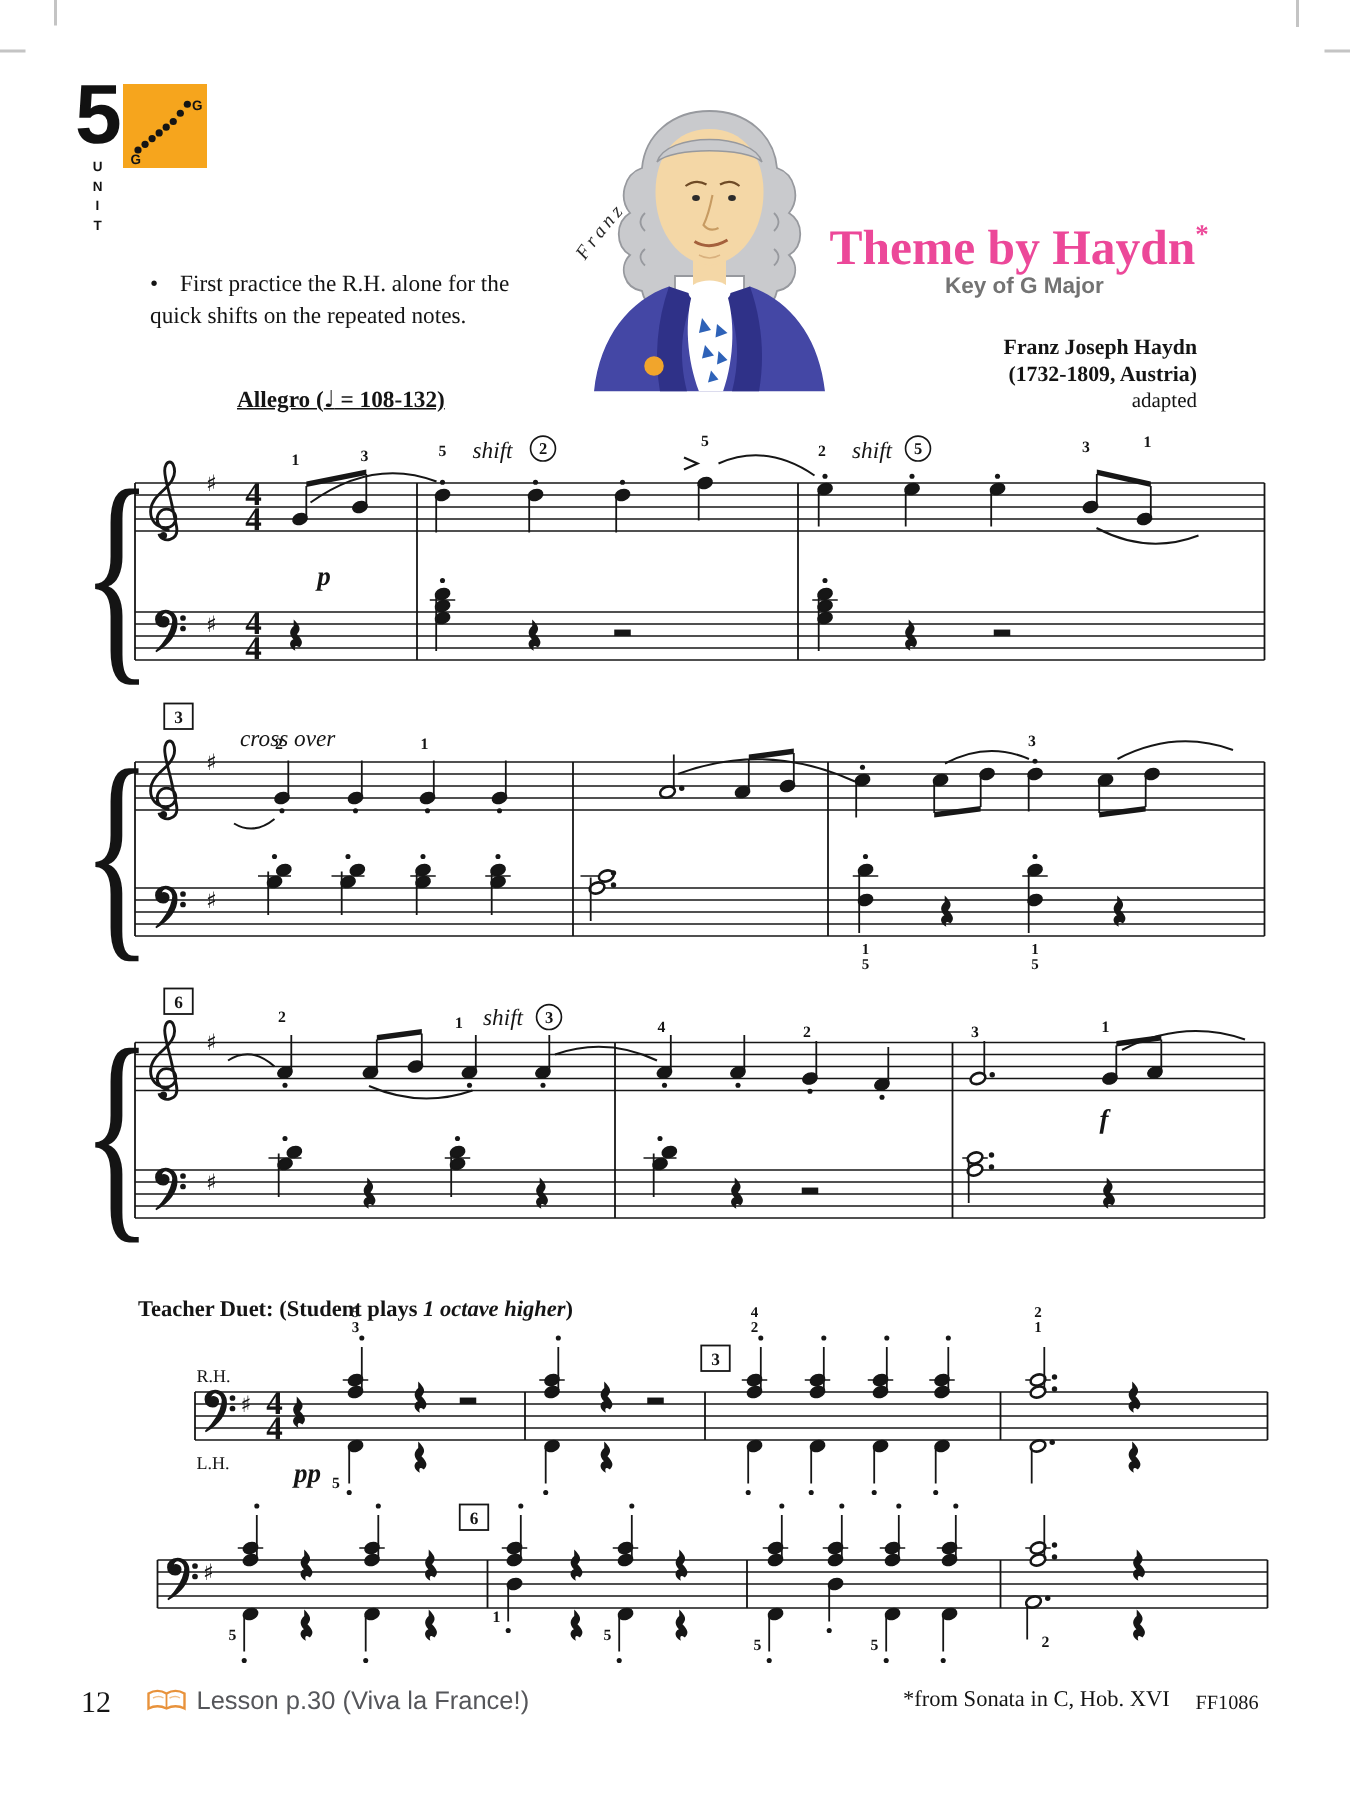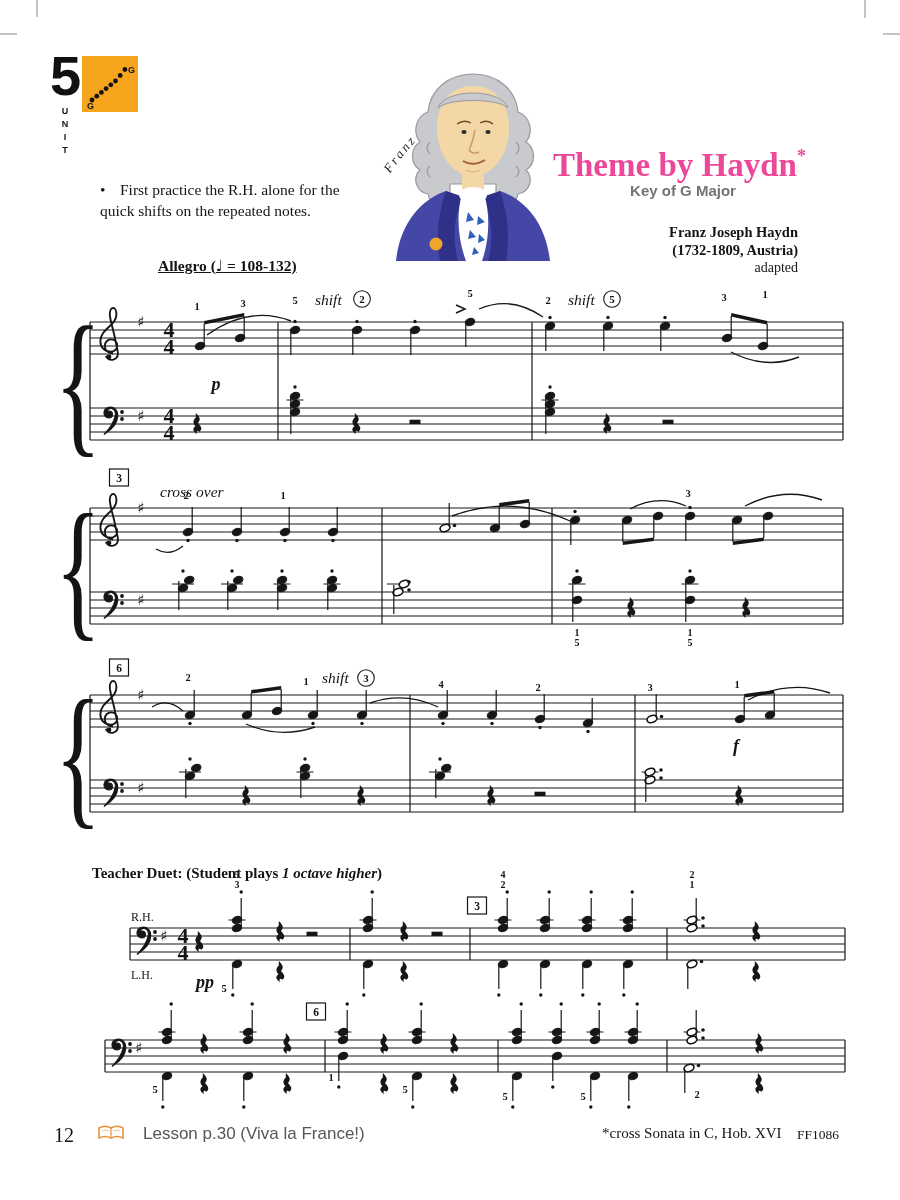--- a/index.html
+++ b/index.html
@@ -26,21 +26,21 @@
   .bullet{position:absolute;left:100px;top:179px;width:276px;font-size:15.5px;line-height:21px;}
   .bullet .dot{display:inline-block;width:20px;}
   .tempo{position:absolute;left:158px;top:257px;font-weight:bold;font-size:15.5px;text-decoration:underline;}
   .qnote{font-family:"DejaVu Sans",sans-serif;font-weight:bold;}
   
   .duet-head{position:absolute;left:92px;top:865px;font-weight:bold;font-size:15px;}
   .duet-head .it{font-style:italic;}
   .hand{position:absolute;font-weight:normal;font-size:12px;text-align:right;}
   
   .pgnum{position:absolute;left:54px;top:1124px;font-size:20px;}
-  .lesson{position:absolute;left:97px;top:1124px;display:flex;align-items:flex-start;gap:18px;
+  .lesson{position:absolute;left:97px;top:1124px;display:flex;align-items:center;gap:6px;
           font-family:"Liberation Sans",sans-serif;font-size:17px;color:#55565a;}
   .footnote{position:absolute;left:602px;top:1125px;font-size:15px;}
   .ffcode{position:absolute;left:797px;top:1127px;font-size:13.5px;}
   
   #music-svg{position:absolute;left:0;top:0;}
   #music-svg text{fill:#141414;}
   text.f-fing{font:bold 10.5px "Liberation Serif",serif;text-anchor:middle;}
   text.f-cfing{font:bold 11px "Liberation Serif",serif;text-anchor:middle;}
   text.f-ital{font:italic 15.5px "Liberation Serif",serif;}
   text.f-dyn{font:italic bold 18px "Liberation Serif",serif;text-anchor:middle;}
@@ -643,15 +643,15 @@
 
   <div class="pgnum">12</div>
   <div class="lesson">
     <svg width="28" height="18" viewBox="0 0 28 18">
       <path d="M2,4 Q8,0.5 14,4 Q20,0.5 26,4 L26,14 Q20,11 14,14 Q8,11 2,14 Z" fill="#ffffff" stroke="#E8923B" stroke-width="1.6"></path>
       <path d="M14,4 L14,14" stroke="#E8923B" stroke-width="1.2"></path>
       <path d="M5,7 Q9,5 12,7 M16,7 Q20,5 23,7" stroke="#F2C08A" stroke-width="1" fill="none"></path>
     </svg>
     <span>Lesson p.30 (Viva la France!)</span>
   </div>
-  <div class="footnote">*cross Sonata in C, Hob. XVI</div>
+  <div class="footnote">*from Sonata in C, Hob. XVI</div>
   <div class="ffcode">FF1086</div>
 </div>
 
 </body></html>

